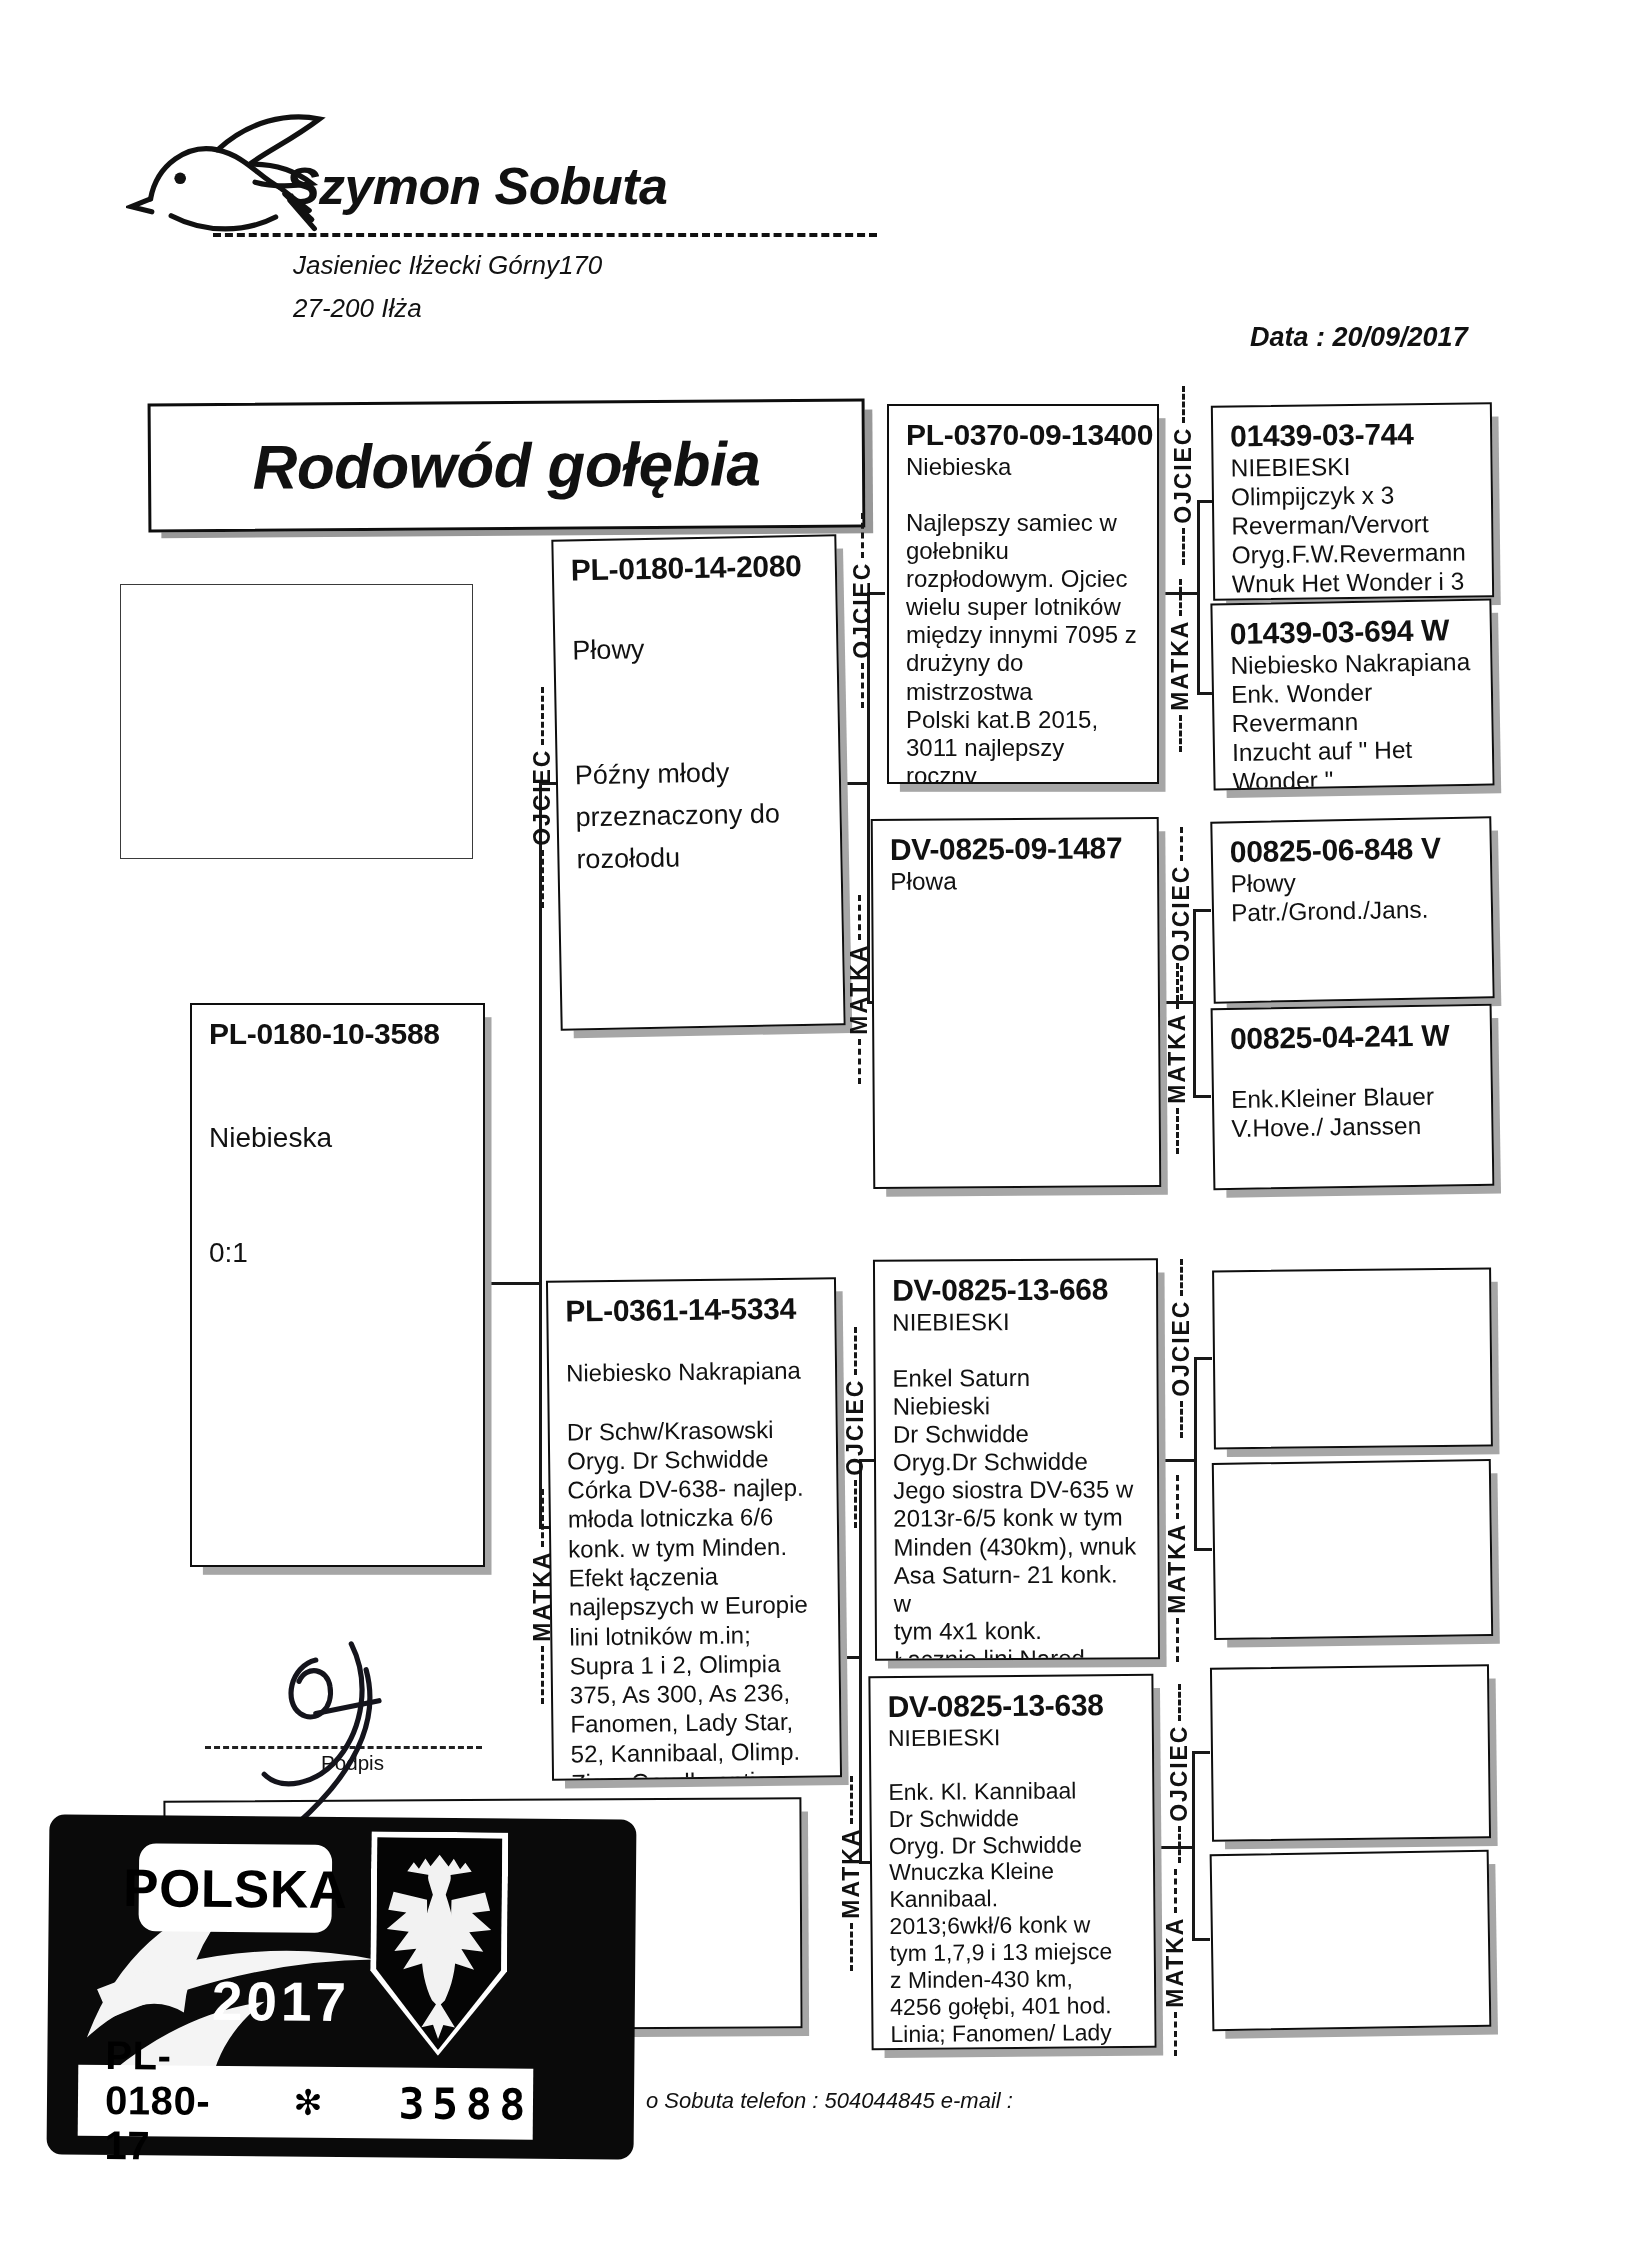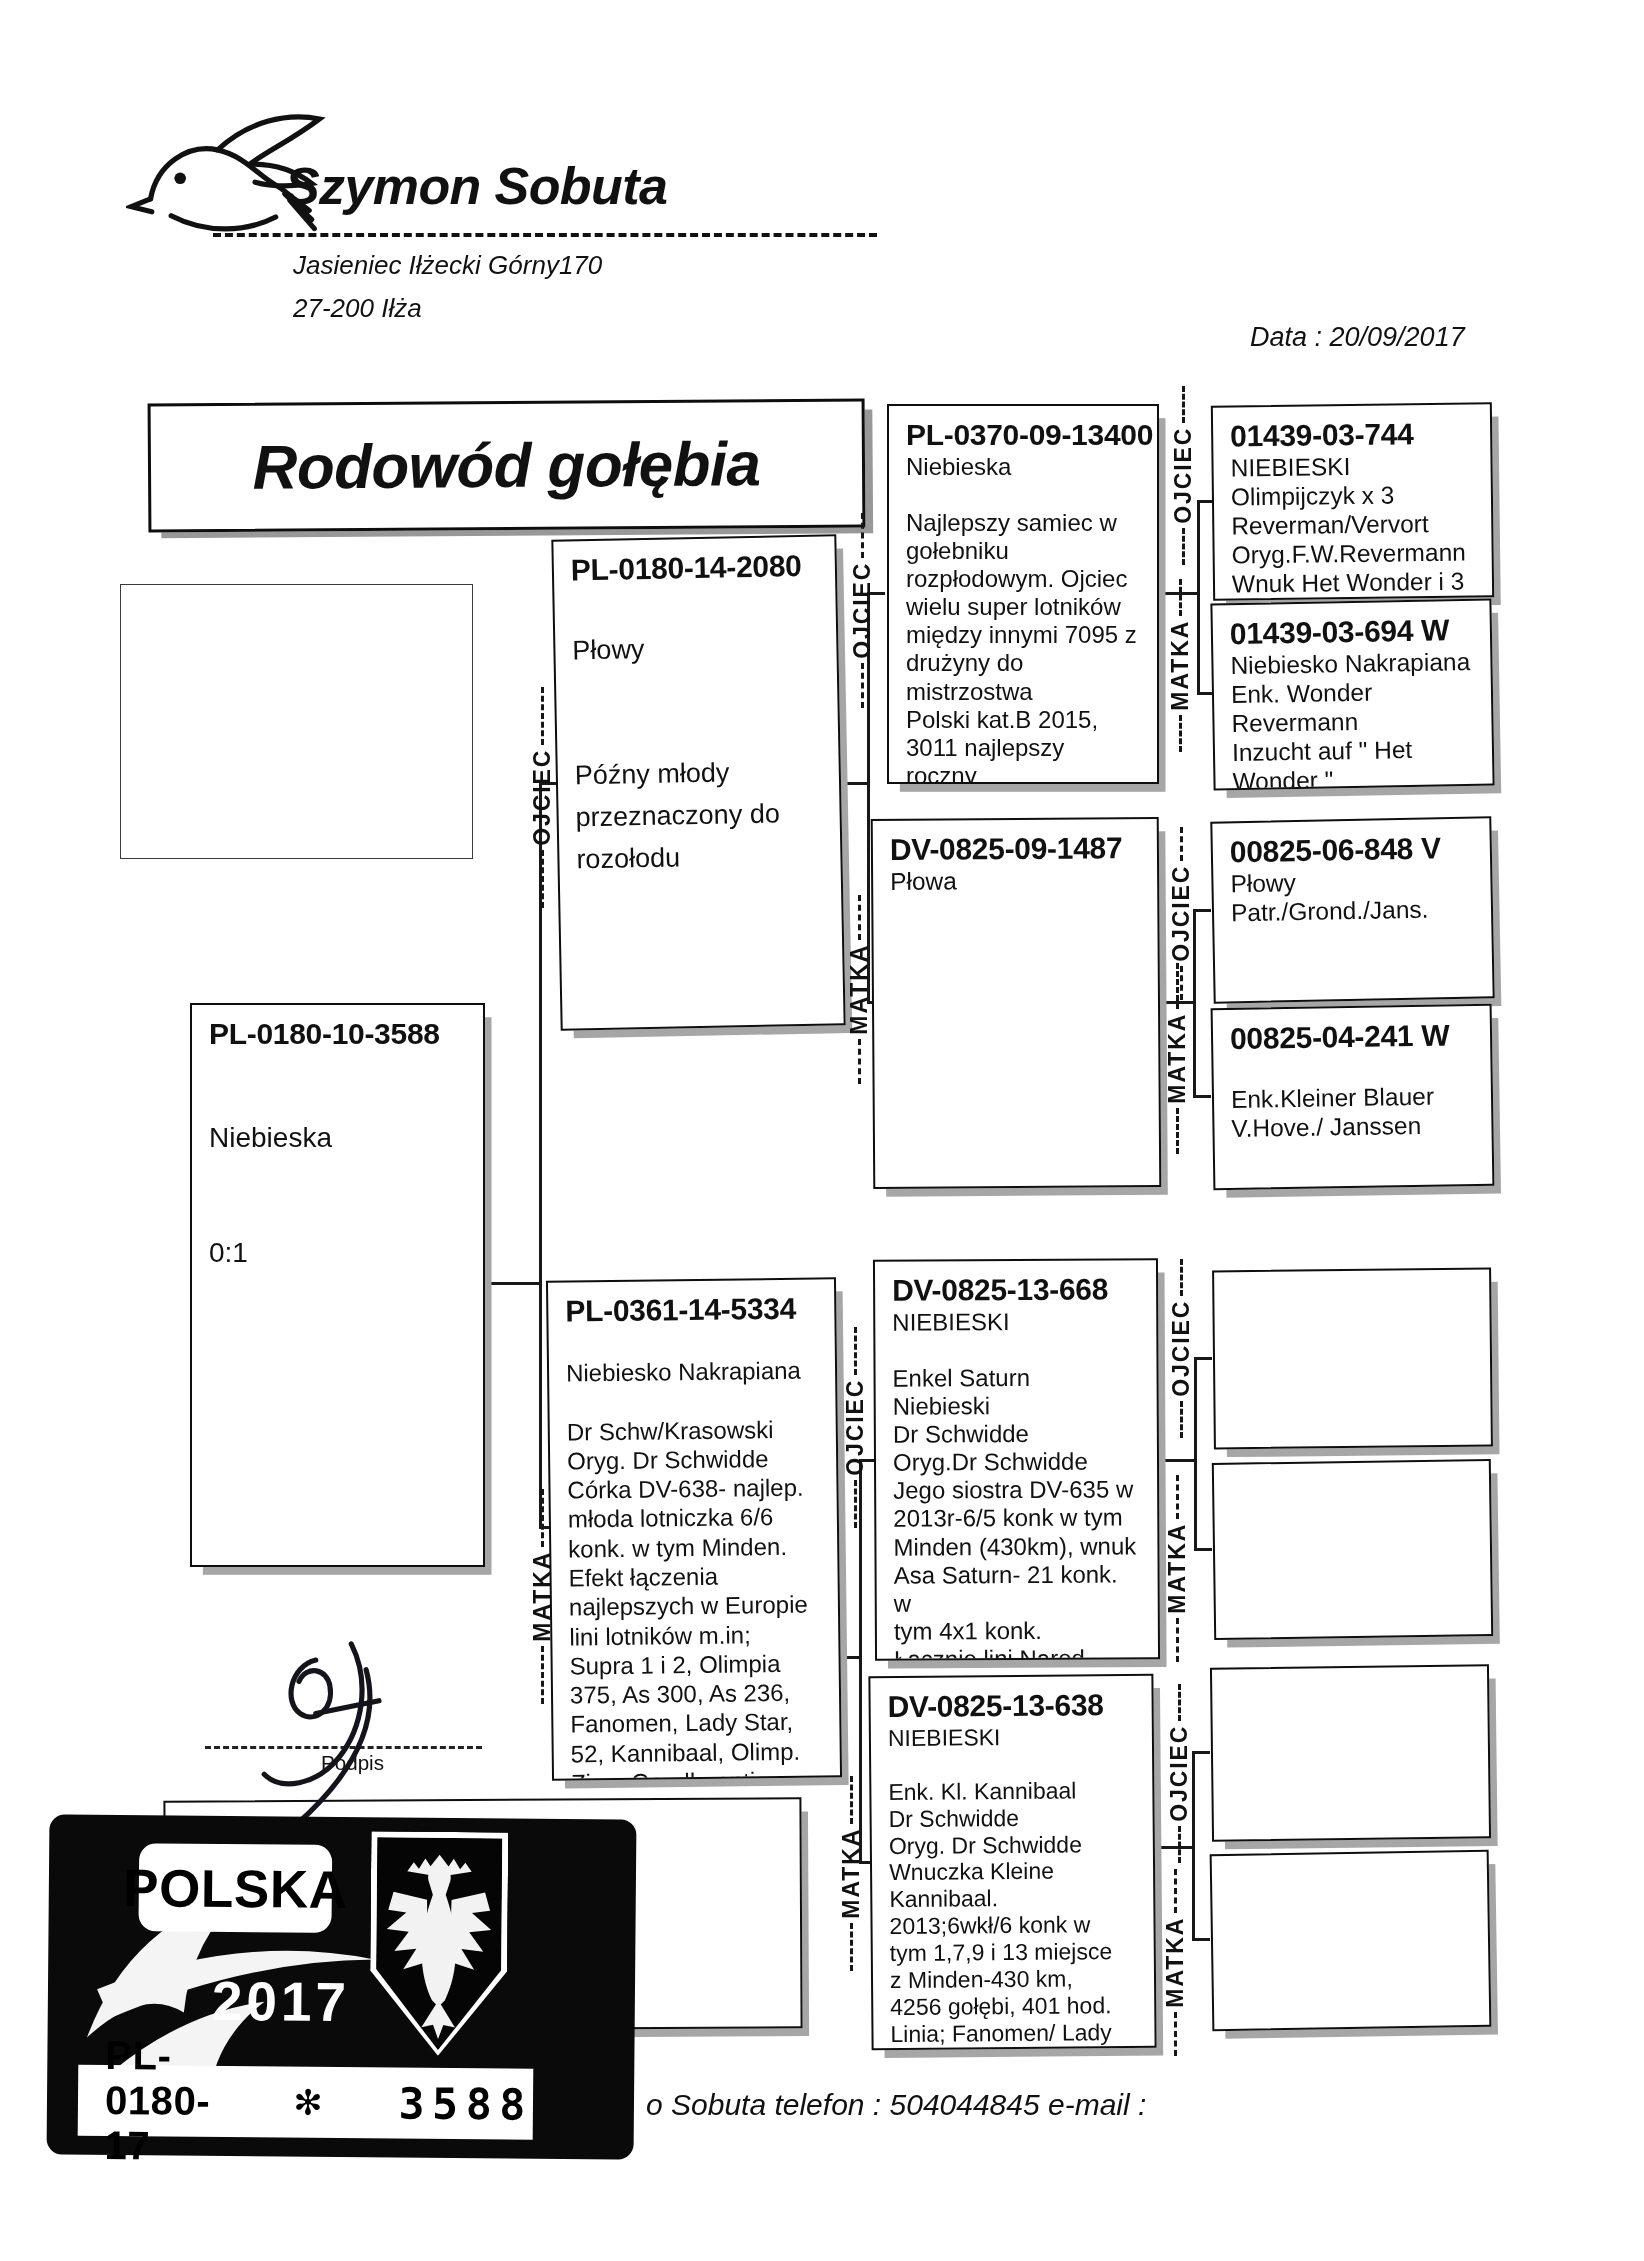--- a/index.html
+++ b/index.html
@@ -69,21 +69,21 @@
   .stamp-strip{
     position:absolute;left:31px;top:250px;width:455px;height:71px;background:#fff;
     display:flex;align-items:center;color:#000;
   }
   .strip-prefix{font-size:40px;font-weight:bold;margin-left:27px;letter-spacing:0.6px;}
   .strip-star{font-size:35px;margin-left:62px;}
   .strip-number{
     font-family:"DejaVu Sans Mono",monospace;font-size:43px;font-weight:bold;
     margin-left:76px;letter-spacing:7.7px;
   }
-  .footer-line{position:absolute;left:646px;top:2088px;font-size:30px;font-style:italic;z-index:2;}
+  .footer-line{position:absolute;left:646px;top:2088px;font-size:22px;font-style:italic;z-index:2;}
 </style>
 </head>
 <body>
 
 <div class="connector" style="left:539px;top:782px;width:2.6px;height:747px;"></div>
 <div class="connector" style="left:539px;top:782px;width:18px;height:2.6px;"></div>
 <div class="connector" style="left:539px;top:1526px;width:18px;height:2.6px;"></div>
 <div class="connector" style="left:485px;top:1282px;width:55px;height:2.6px;"></div>
 
 <div class="connector" style="left:867px;top:592px;width:2.6px;height:411px;"></div>
@@ -125,21 +125,21 @@
     <path d="M70 176 C124 204 186 202 232 178"></path>
     <path d="M238 132 L284 168 M246 142 L288 182 M254 152 L292 196"></path>
   </g>
   <circle cx="84" cy="118" r="9" fill="#111"></circle>
 </svg>
 
 <div class="breeder-name" style="left:285px;top:156px;">Szymon Sobuta</div>
 <div class="name-rule" style="left:213px;top:233px;width:664px;"></div>
 <div class="addr" style="left:293px;top:250px;">Jasieniec Iłżecki Górny170</div>
 <div class="addr" style="left:293px;top:293px;">27-200 Iłża</div>
-<div class="date-line" style="left:1250px;top:322px;">Data :  20/09/2017</div>
+<div class="date-line" style="left:1250px;top:322px;font-weight:bold;">Data :  20/09/2017</div>
 
 <div class="title-box" style="left:148px;top:401px;width:711px;height:123px;transform:rotate(-0.4deg);">
   <div class="title-text">Rodowód gołębia</div>
 </div>
 
 <div class="photo-frame" style="left:120px;top:584px;width:351px;height:273px;"></div>
 
 <div class="pbox" style="left:164px;top:1799px;width:638px;height:231px;z-index:1;transform:rotate(-0.3deg);"></div>
 
 <div class="pbox" style="left:190px;top:1003px;width:295px;height:564px;">

